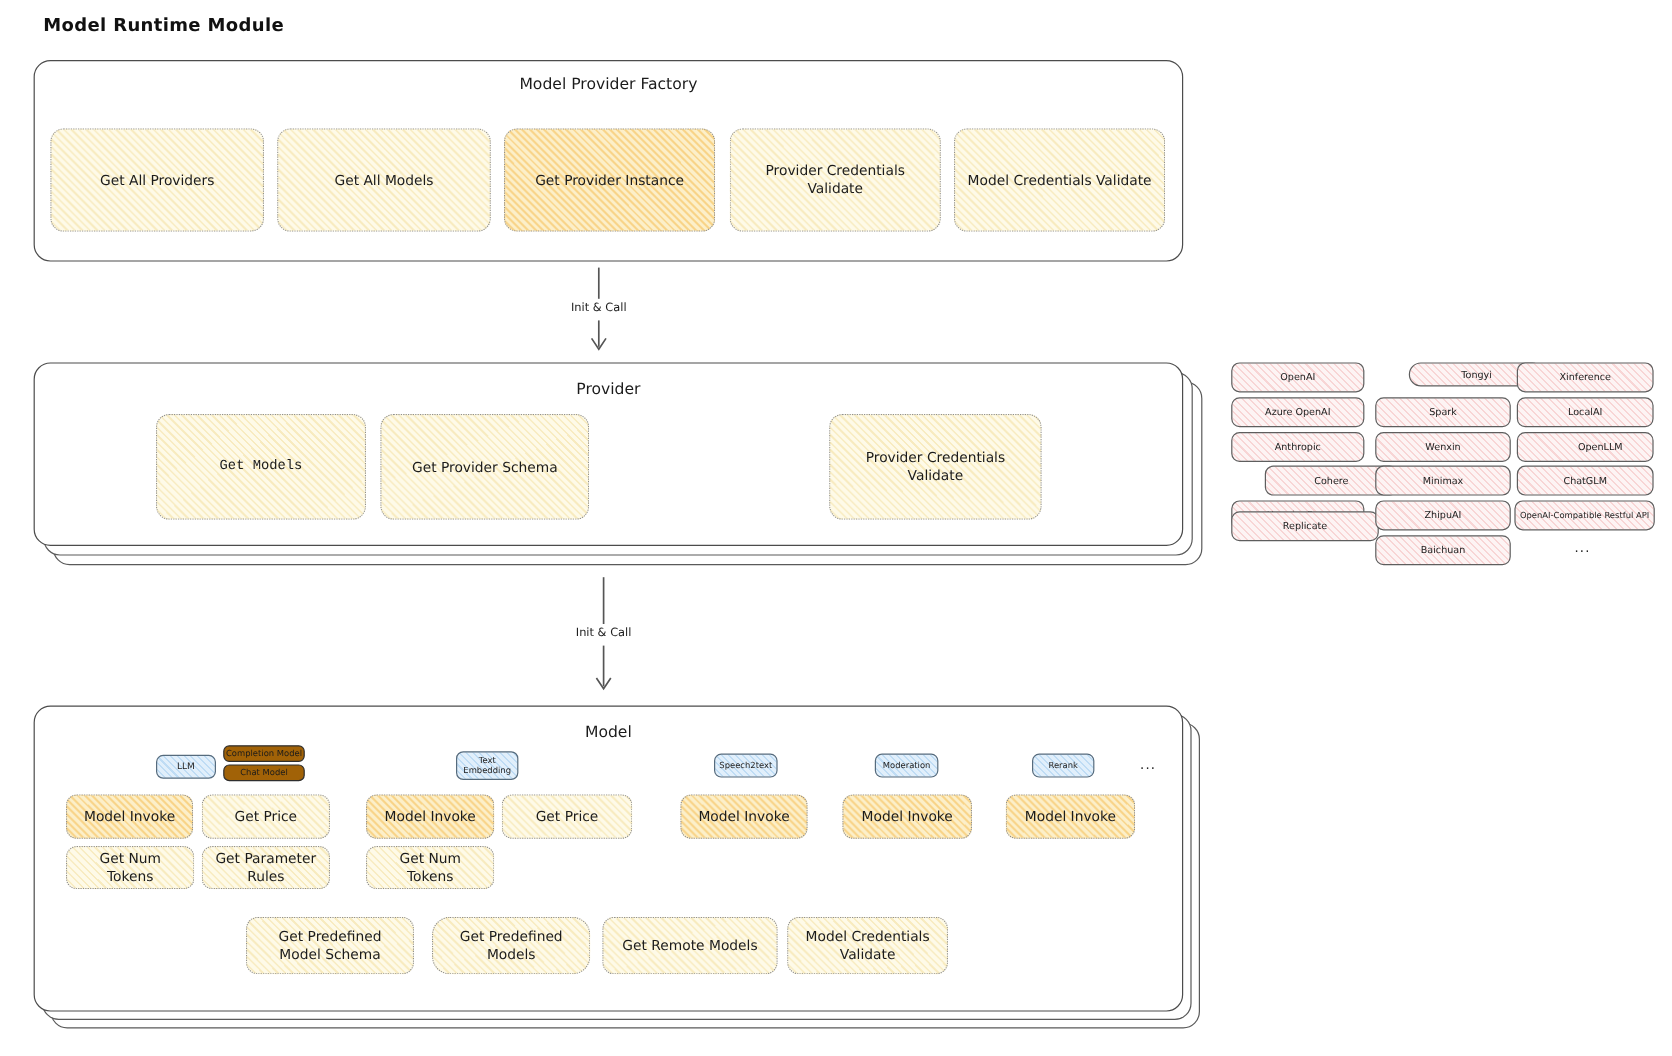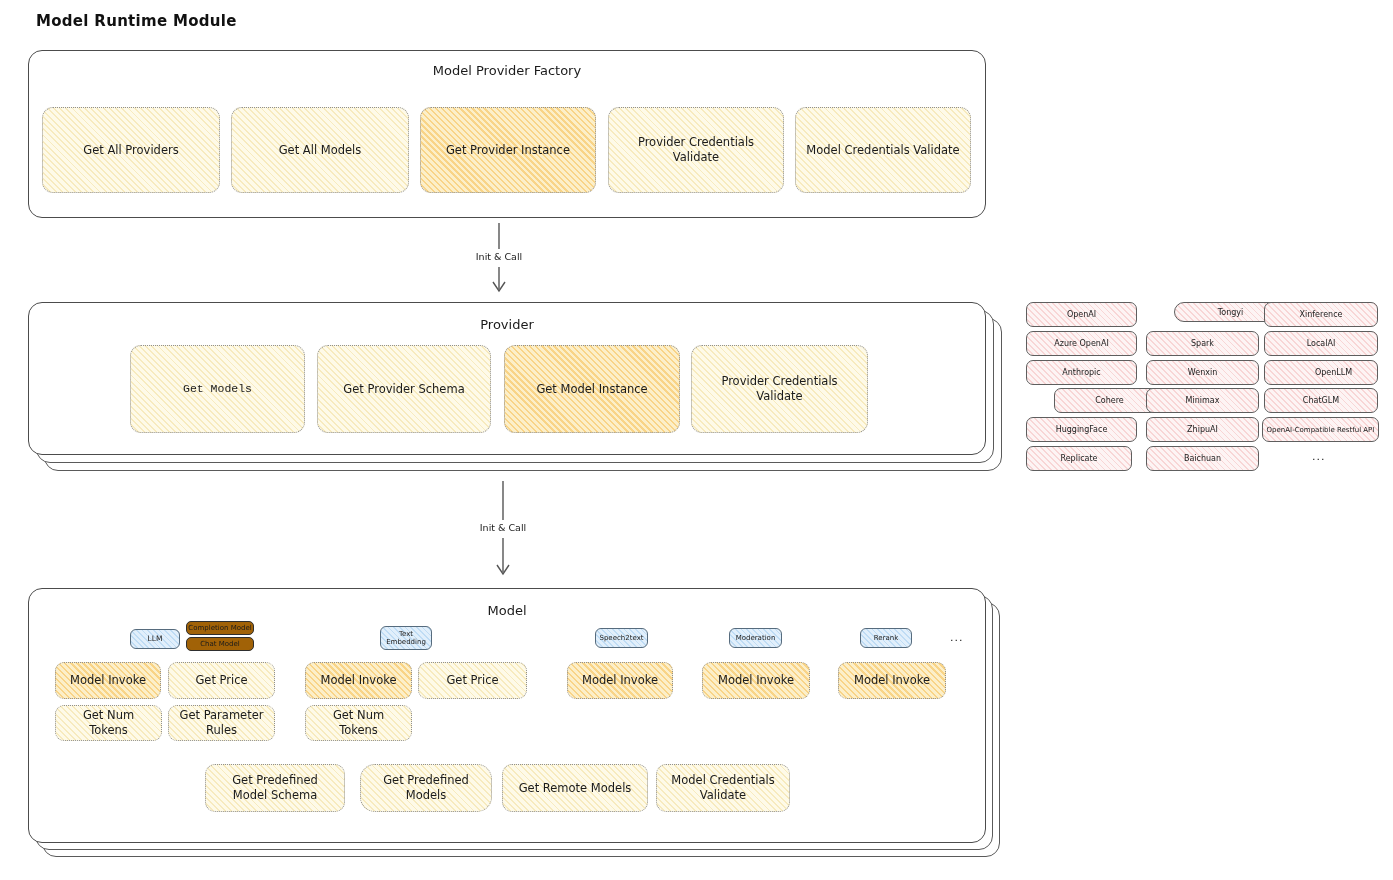--- a/index.html
+++ b/index.html
@@ -74,29 +74,28 @@
   </svg>
   <div class="arrow-label" style="left:459px;top:251px;width:80px;">Init &amp; Call</div>
 
   <div class="stack" style="left:44px;top:318px;width:958px;height:153px;"></div>
   <div class="stack" style="left:36px;top:310px;width:958px;height:153px;"></div>
   <div class="card" style="left:28px;top:302px;width:958px;height:153px;">
     <div class="card-title" style="top:14px;">Provider</div>
   </div>
   <div class="ybox" style="left:130px;top:345px;width:175px;height:88px;font-family:Liberation Mono, monospace;">Get Models</div>
   <div class="ybox" style="left:317px;top:345px;width:174px;height:88px;">Get Provider Schema</div>
-  <div class="obox" style="left:504px;top:345px;width:176px;height:88px;">Get Model Instance</div>
   <div class="ybox" style="left:691px;top:345px;width:177px;height:88px;">Provider Credentials Validate</div>
 
   <div class="pinkbox" style="left:1026px;top:302px;width:111px;height:25px;">OpenAI</div>
   <div class="pinkbox" style="left:1026px;top:331px;width:111px;height:25px;">Azure OpenAI</div>
   <div class="pinkbox" style="left:1026px;top:360px;width:111px;height:25px;">Anthropic</div>
   <div class="pinkbox" style="left:1026px;top:388px;width:111px;height:25px;margin-left:28px;">Cohere</div>
   <div class="pinkbox" style="left:1026px;top:417px;width:111px;height:25px;">HuggingFace</div>
-  <div class="pinkbox" style="left:1026px;top:446px;width:106px;height:25px;">Replicate</div>
+  <div class="pinkbox" style="left:1026px;top:426px;width:123px;height:25px;">Replicate</div>
 
   <div class="pinkbox" style="left:1174px;top:302px;width:113px;height:20px;border-radius:12px;">Tongyi</div>
   <div class="pinkbox" style="left:1146px;top:331px;width:113px;height:25px;">Spark</div>
   <div class="pinkbox" style="left:1146px;top:360px;width:113px;height:25px;">Wenxin</div>
   <div class="pinkbox" style="left:1146px;top:388px;width:113px;height:25px;">Minimax</div>
   <div class="pinkbox" style="left:1146px;top:417px;width:113px;height:25px;">ZhipuAI</div>
   <div class="pinkbox" style="left:1146px;top:446px;width:113px;height:25px;">Baichuan</div>
 
   <div class="pinkbox" style="left:1264px;top:302px;width:114px;height:25px;">Xinference</div>
   <div class="pinkbox" style="left:1264px;top:331px;width:114px;height:25px;">LocalAI</div>

